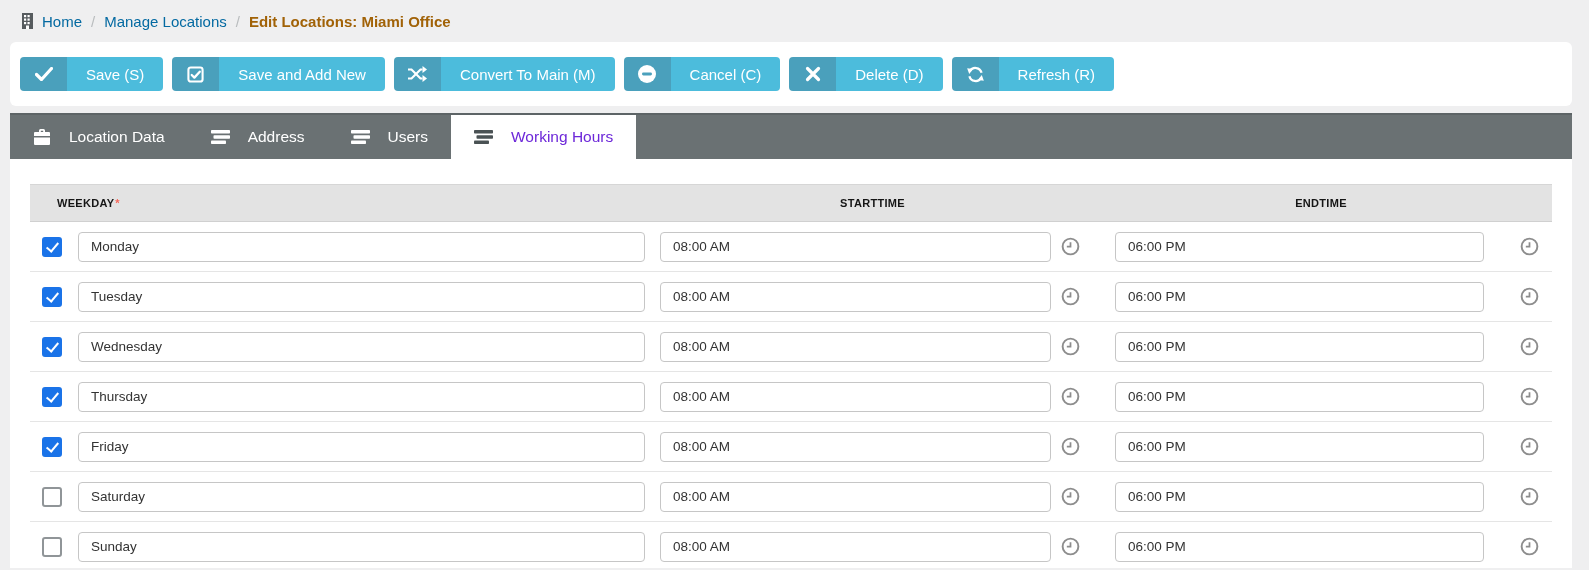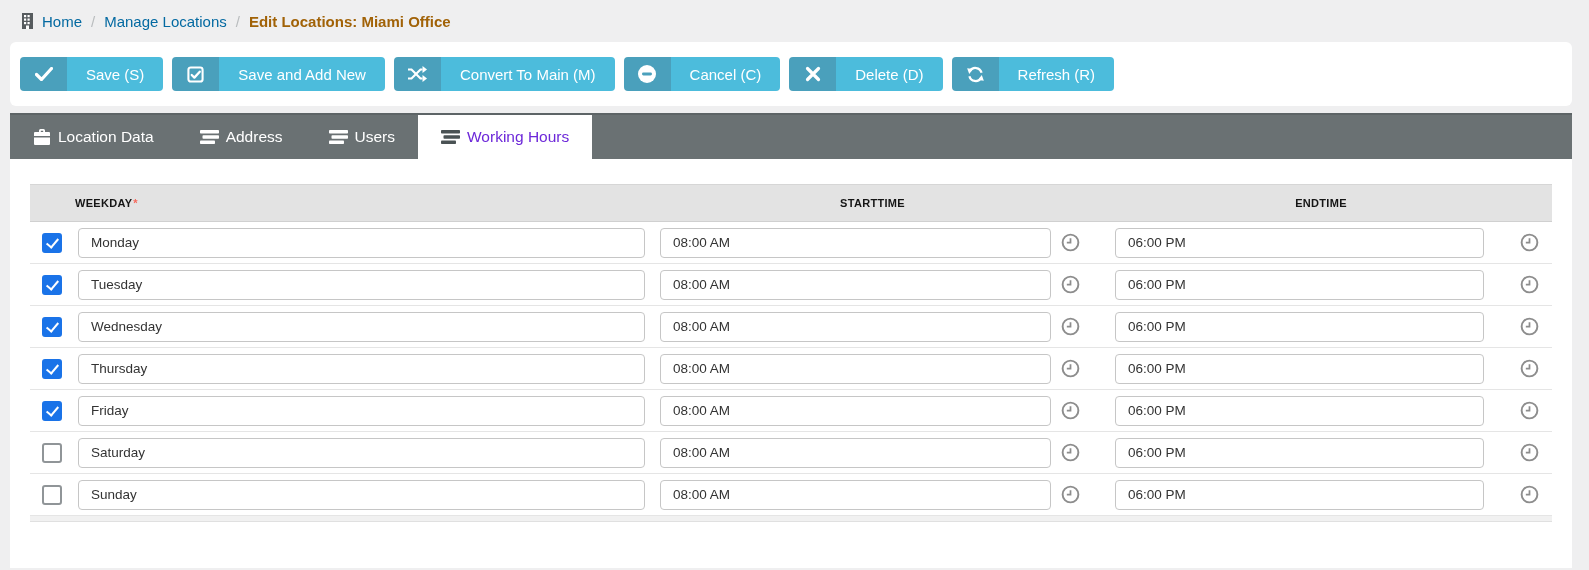--- a/index.html
+++ b/index.html
@@ -39,47 +39,47 @@
     display:flex; align-items:center; padding:0 19px; white-space:nowrap;
   }
 
   
   .tabbar {
     margin:7px 17px 0 10px; height:46px; background:#6a7173;
     display:flex; align-items:stretch;
     border-top:2px solid #5d6466;
   }
   .tab {
-    display:flex; align-items:center; gap:7px; padding:0 23px;
+    display:flex; align-items:center; gap:18px; padding:0 23px;
     color:#fff; font-size:15.5px; cursor:pointer; white-space:nowrap;
   }
   .tab .tab-ic { display:flex; align-items:center; color:#fff; }
   .tab.active { background:#fff; color:#6d28d9; }
   .tab.active .tab-ic { color:#4a5254; }
 
   
   .content {
     margin:0 17px 0 10px; background:#fff; height:409px;
   }
   .wh-table { margin:0 20px; padding-top:25px; }
 
   .thead {
     display:grid; grid-template-columns:48px 577px 435px 1fr;
     height:38px; align-items:center;
     background:#e3e3e3;
     border-top:1px solid #d6d6d6; border-bottom:1px solid #d0d0d0;
     font-size:11px; font-weight:bold; color:#151515; letter-spacing:.3px;
   }
-  .th-weekday { grid-column:1 / 3; padding-left:45px; }
+  .th-weekday { grid-column:1 / 3; padding-left:27px; }
   .th-center { text-align:center; }
   .req { color:#f7685b; margin-left:1px; }
 
   .trow {
     display:grid; grid-template-columns:48px 577px 435px 1fr;
-    height:42px; align-items:center;
+    height:50px; align-items:center;
     border-bottom:1px solid #e5e5e5;
   }
   .cb-cell { padding-left:12px; }
   .checkbox {
     width:20px; height:20px; border-radius:3px;
     border:2px solid #909598; background:#fff;
     display:block; position:relative; cursor:pointer;
   }
   .checkbox.checked { background:#1a73e8; border-color:#1a73e8; }
   .checkbox.checked::after {

